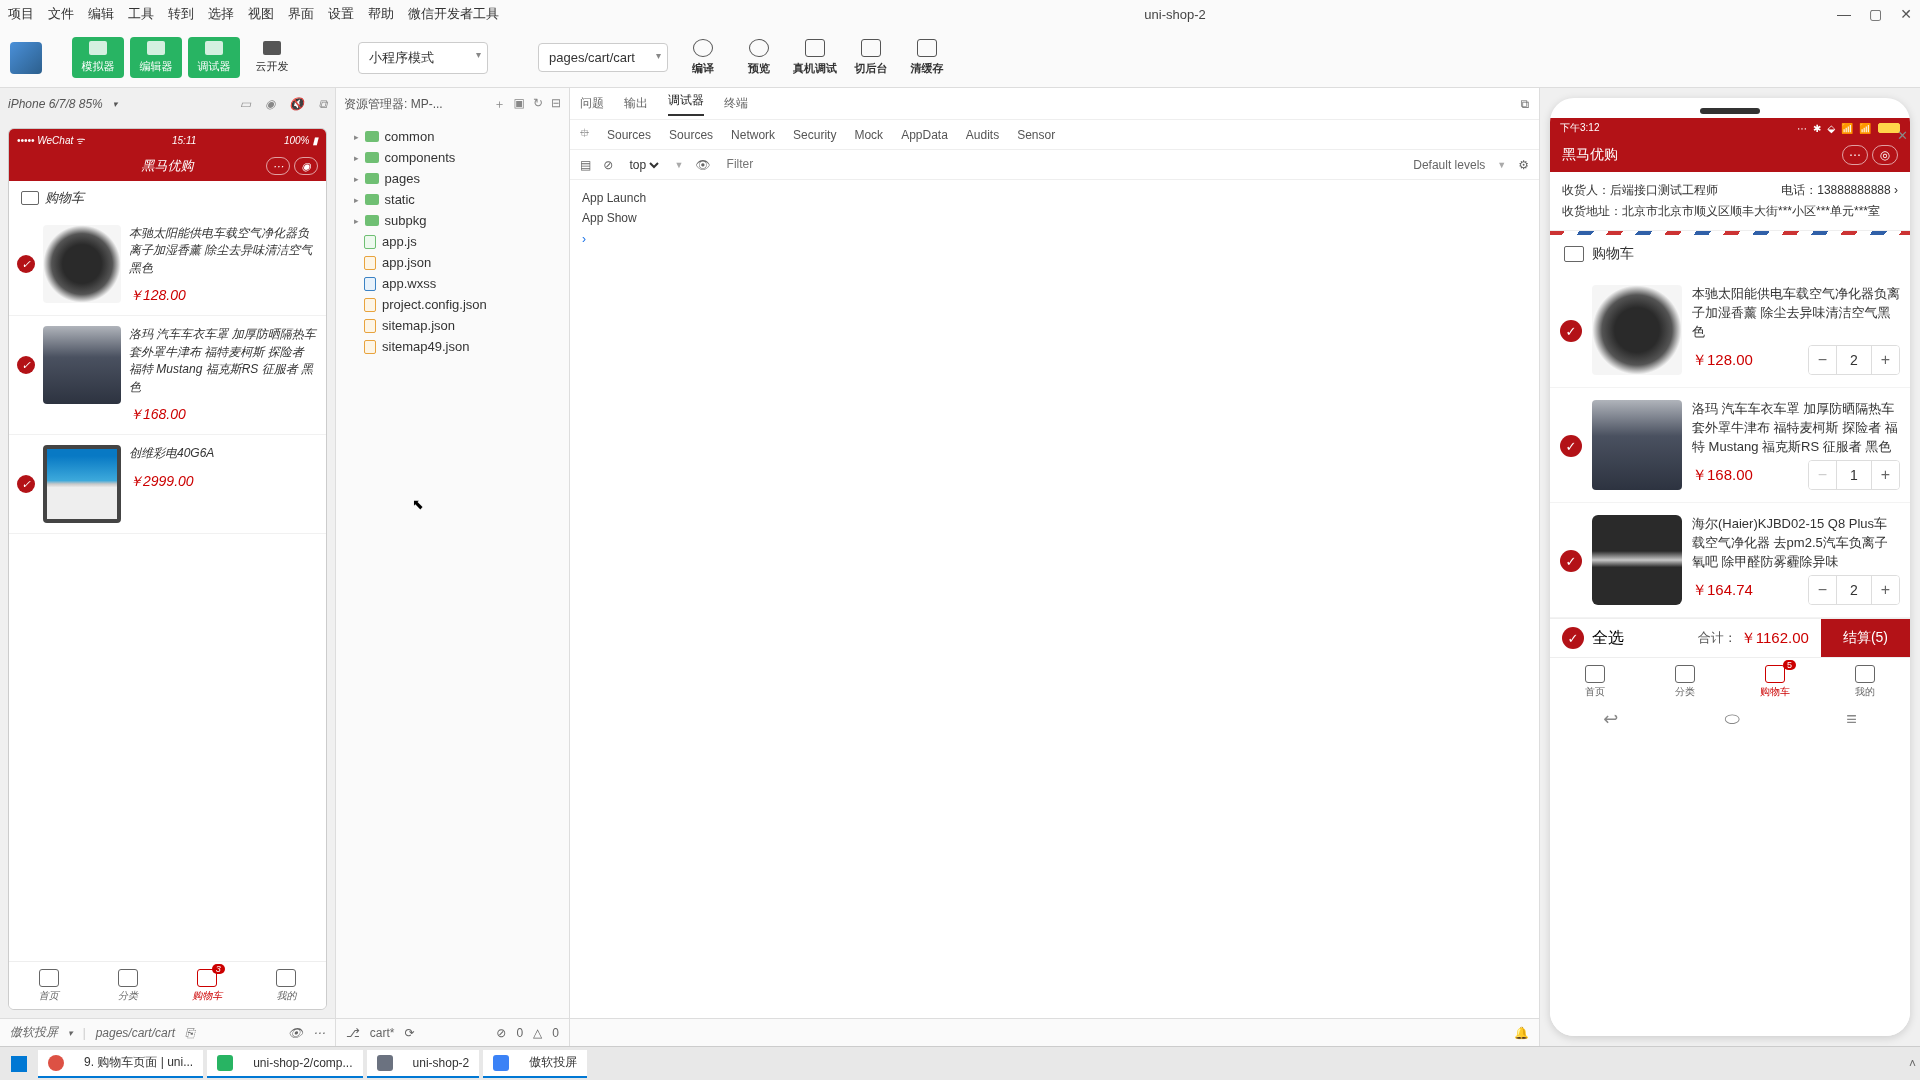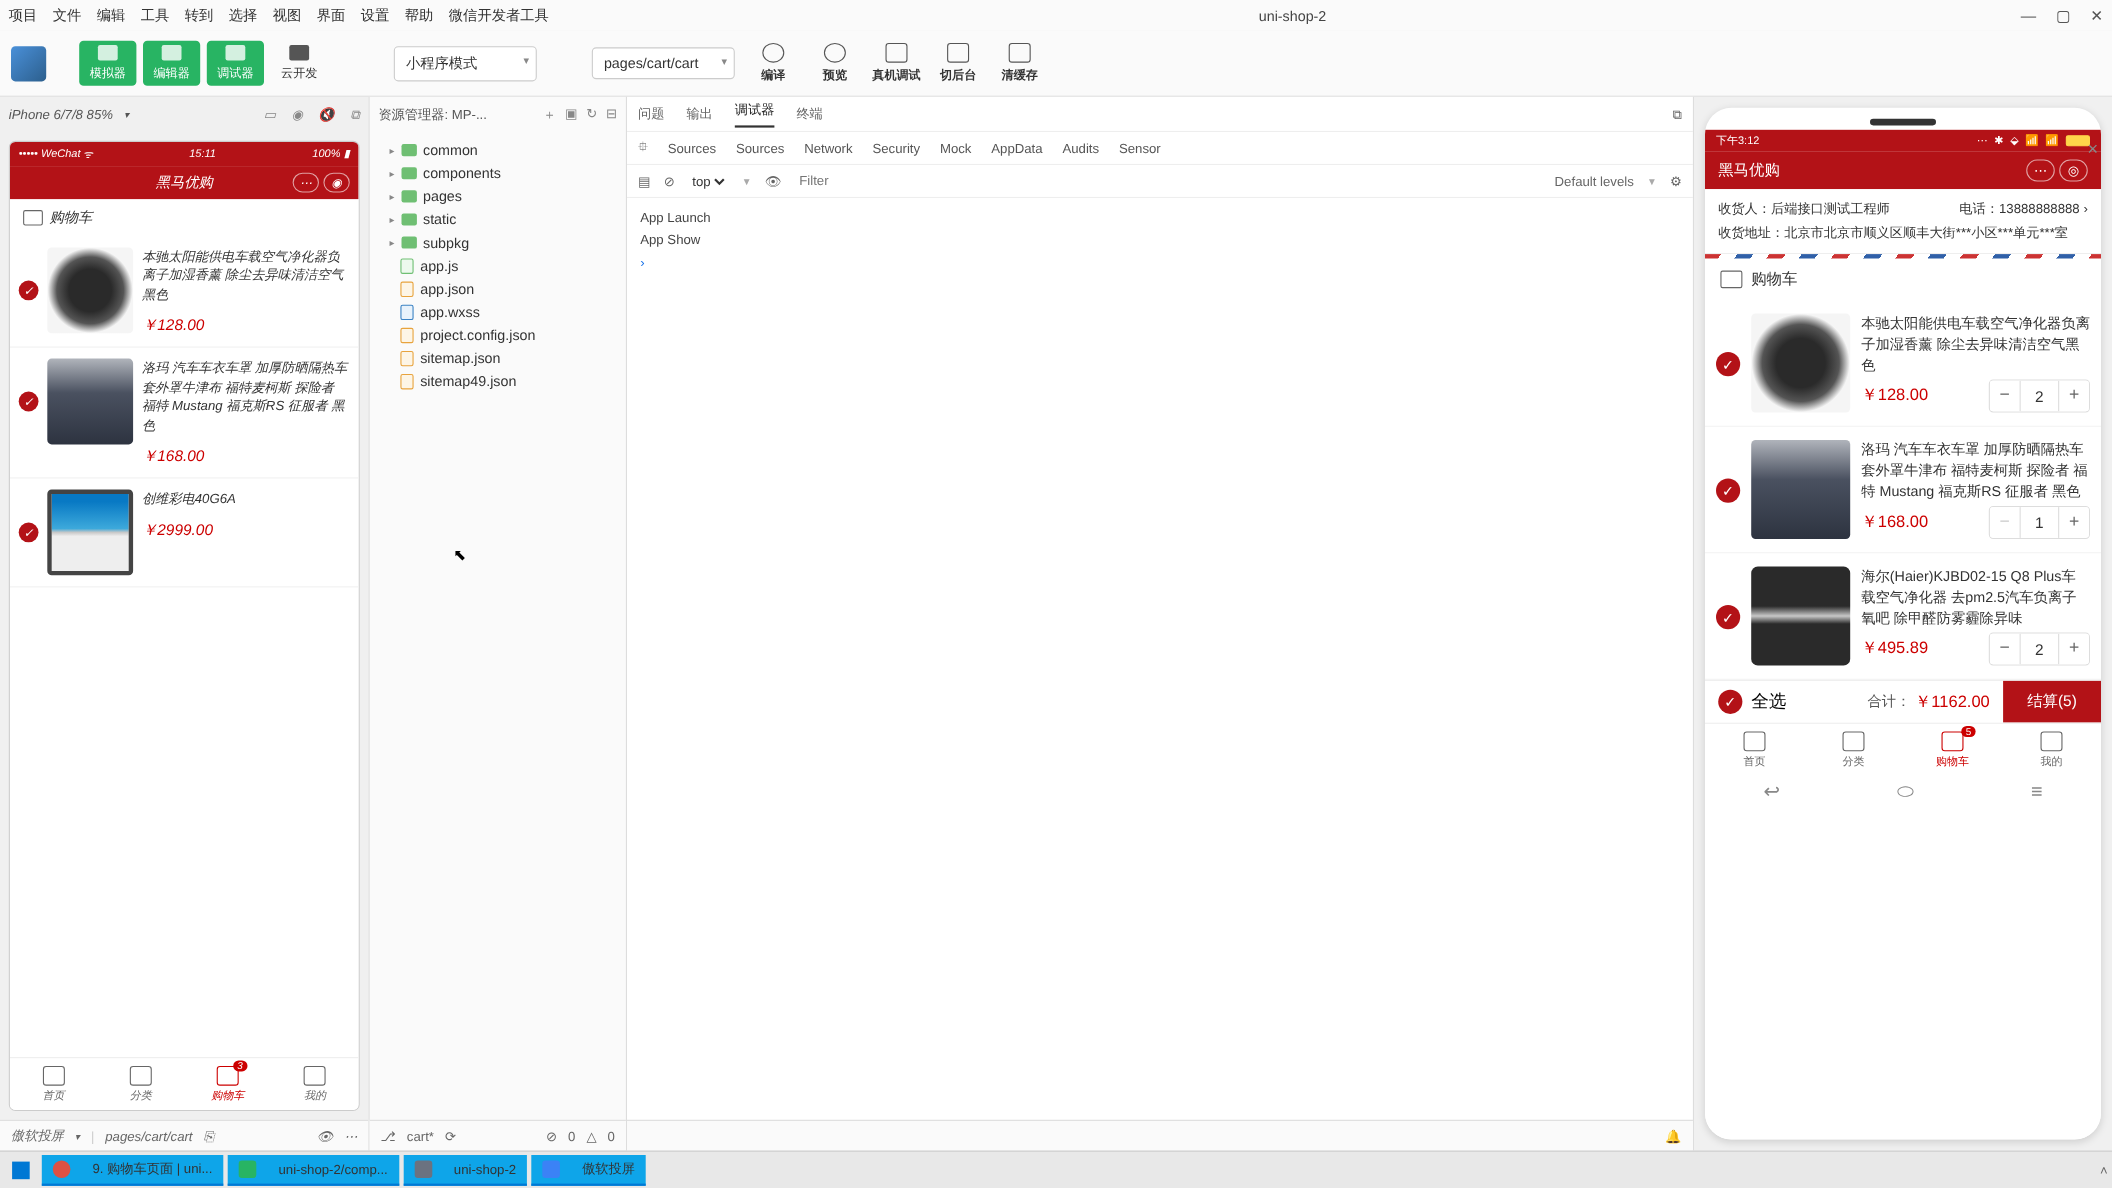--- a/index.html
+++ b/index.html
@@ -129,21 +129,21 @@
 
 
 .statusbar { height: 28px; background: #fafafa; border-top: 1px solid #ddd; display: flex; align-items: center; font-size: 12px; color: #666; padding: 0 10px; gap: 10px; }
 .statusbar .sep { flex: 1; }
 
 
 .taskbar { height: 34px; background: #e8e8e8; border-top: 1px solid #ccc; display: flex; align-items: center; padding: 0 4px; gap: 4px; position: absolute; bottom: 0; left: 0; right: 0; }
 .taskbar .start { width: 30px; height: 26px; display: flex; align-items: center; justify-content: center; }
 .taskbar .start::before { content: ""; width: 16px; height: 16px; background: conic-gradient(#0078d4 0 25%, #0078d4 25% 50%, #0078d4 50% 75%, #0078d4 75%); display: inline-block; }
 .taskbar .titem { height: 28px; padding: 0 10px; display: flex; align-items: center; gap: 6px; font-size: 12px; color: #333; border-bottom: 2px solid transparent; }
-.taskbar .titem.active { background: #0ea5e9; border-bottom-color: #0078d4; gap: 20px; }
+.taskbar .titem.active { background: #ffffff; border-bottom-color: #0078d4; gap: 20px; }
 .taskbar .titem .ticon { width: 16px; height: 16px; border-radius: 3px; }
 .taskbar .tray { margin-left: auto; display: flex; gap: 10px; color: #666; font-size: 12px; align-items: center; }
 
 .cursor { position: absolute; left: 412px; top: 496px; font-size: 14px; pointer-events: none; }
 </style>
 </head>
 <body>
 
 <div class="menubar">
   <span class="menu-item">项目</span>
@@ -479,21 +479,21 @@
                 </div>
             </div>
             </div>
         </div>
         <div class="pv-item">
           <div class="check">✓</div>
           <div class="thumb2 p4"></div>
           <div class="info2">
               <div>海尔(Haier)KJBD02-15 Q8 Plus车载空气净化器 去pm2.5汽车负离子氧吧 除甲醛防雾霾除异味</div>
             <div class="price-row">
-                <span class="price2">￥495.89</span>
+                <span class="price2">￥164.74</span>
               <div class="pv-stepper">
                   <button>−</button>
                   <span class="qty">2</span>
                   <button>+</button>
                 </div>
             </div>
             </div>
         </div>
 
         <div class="pv-checkout">

